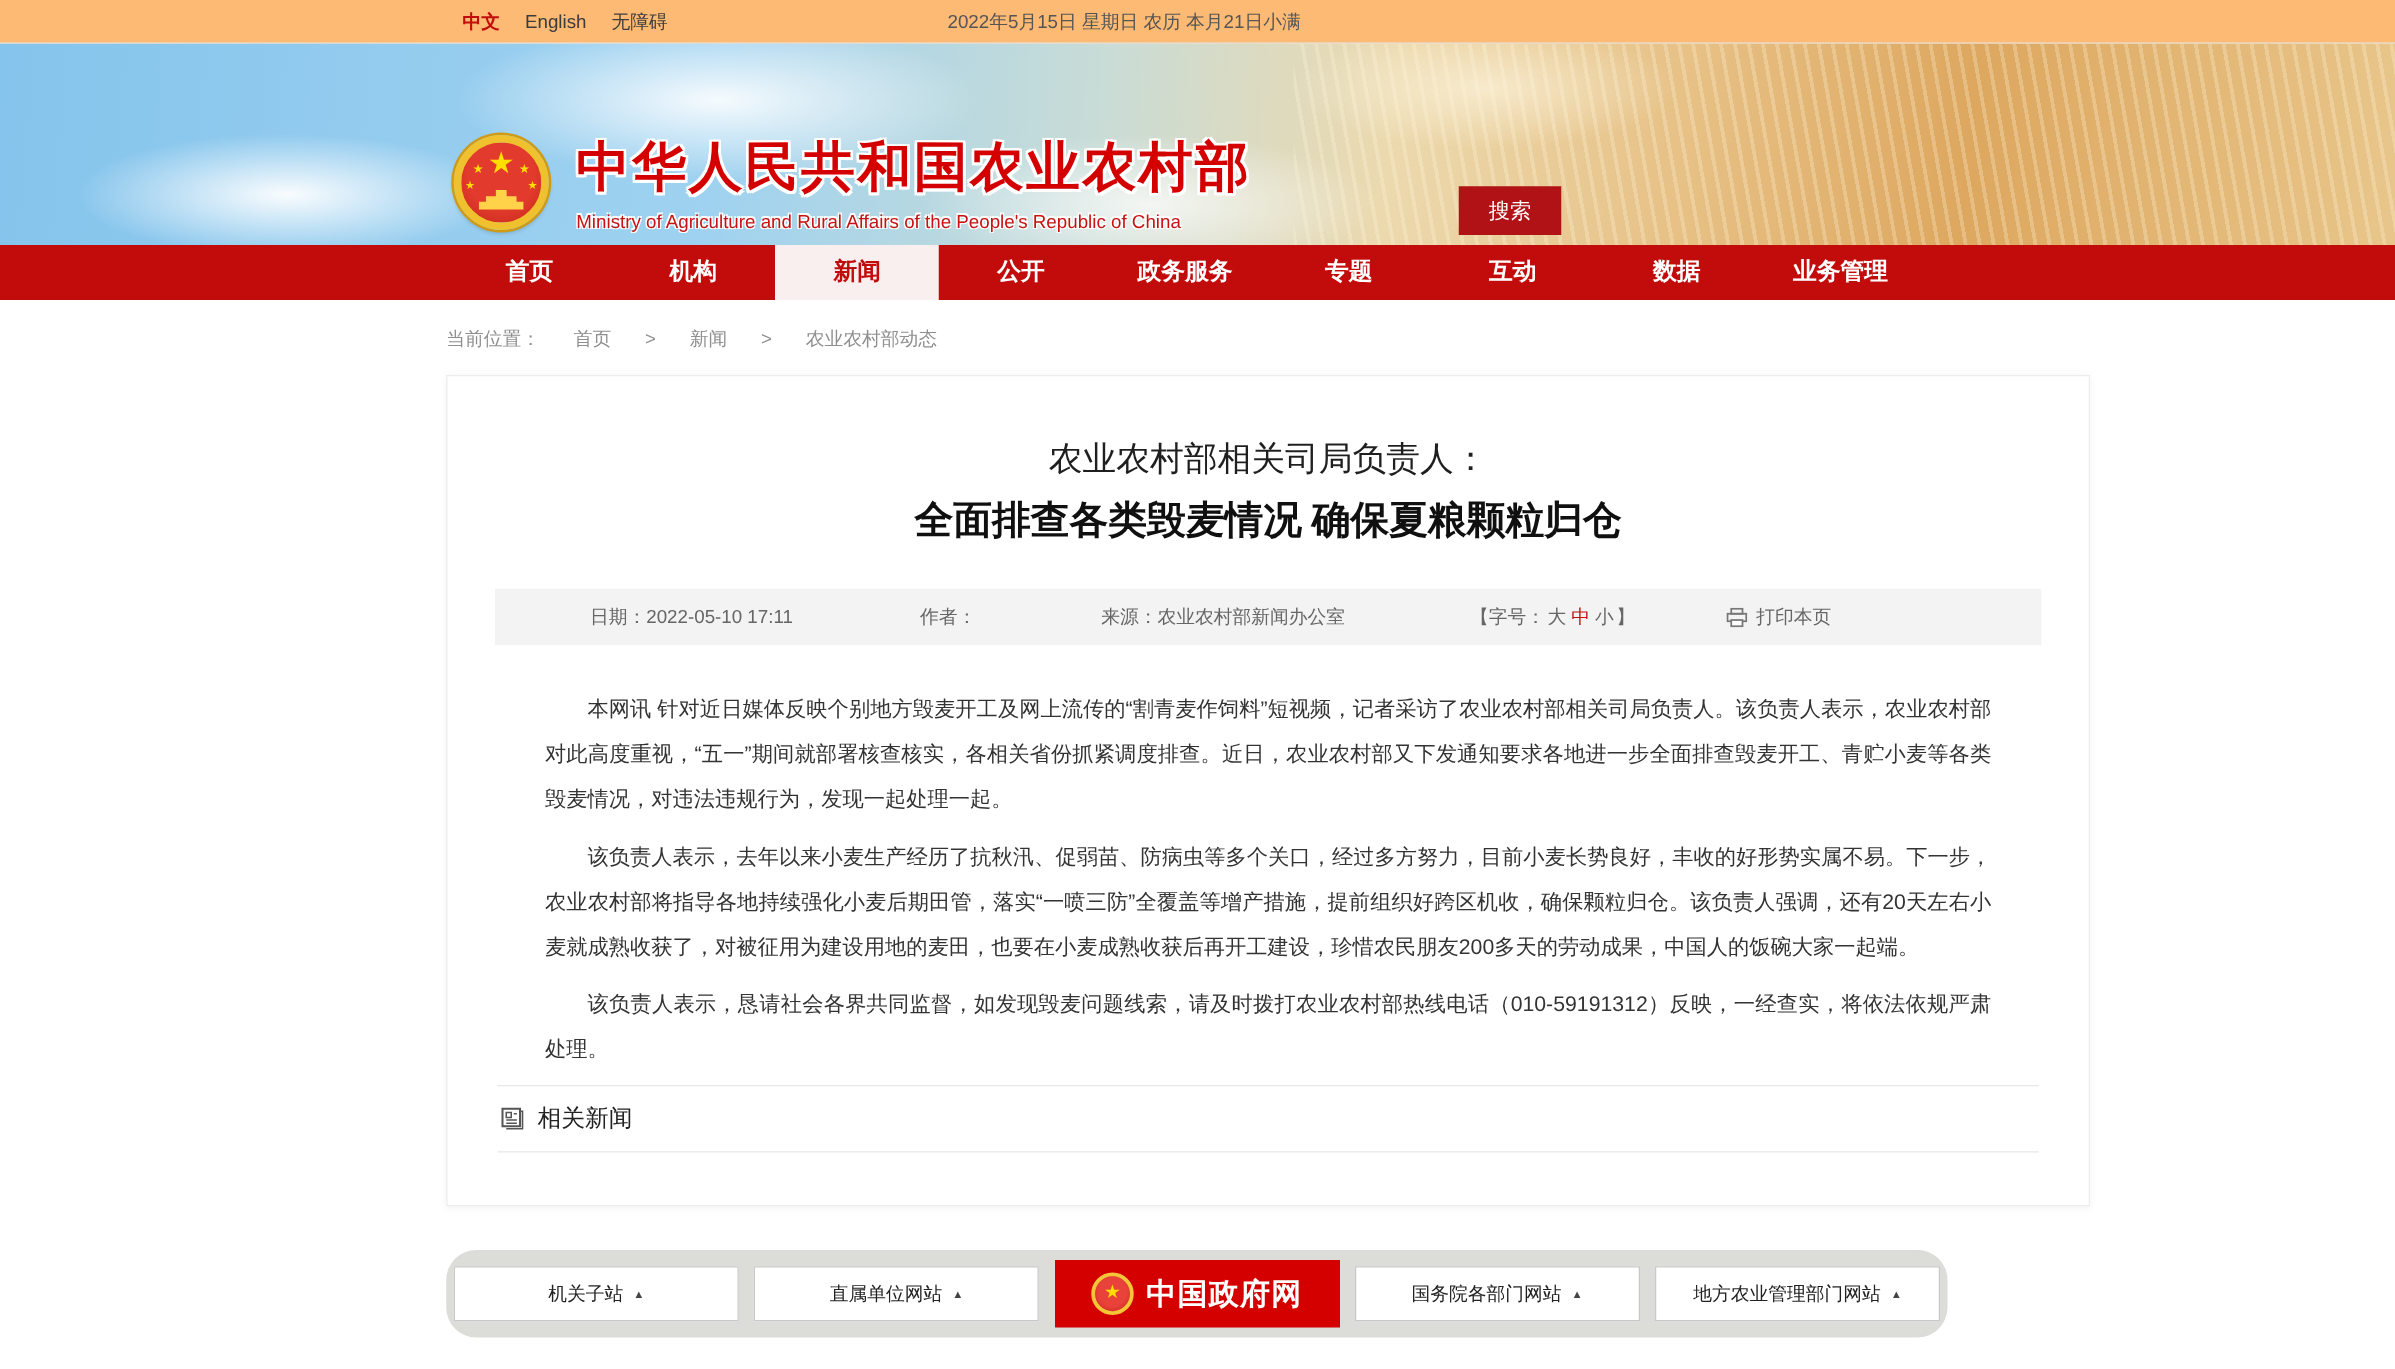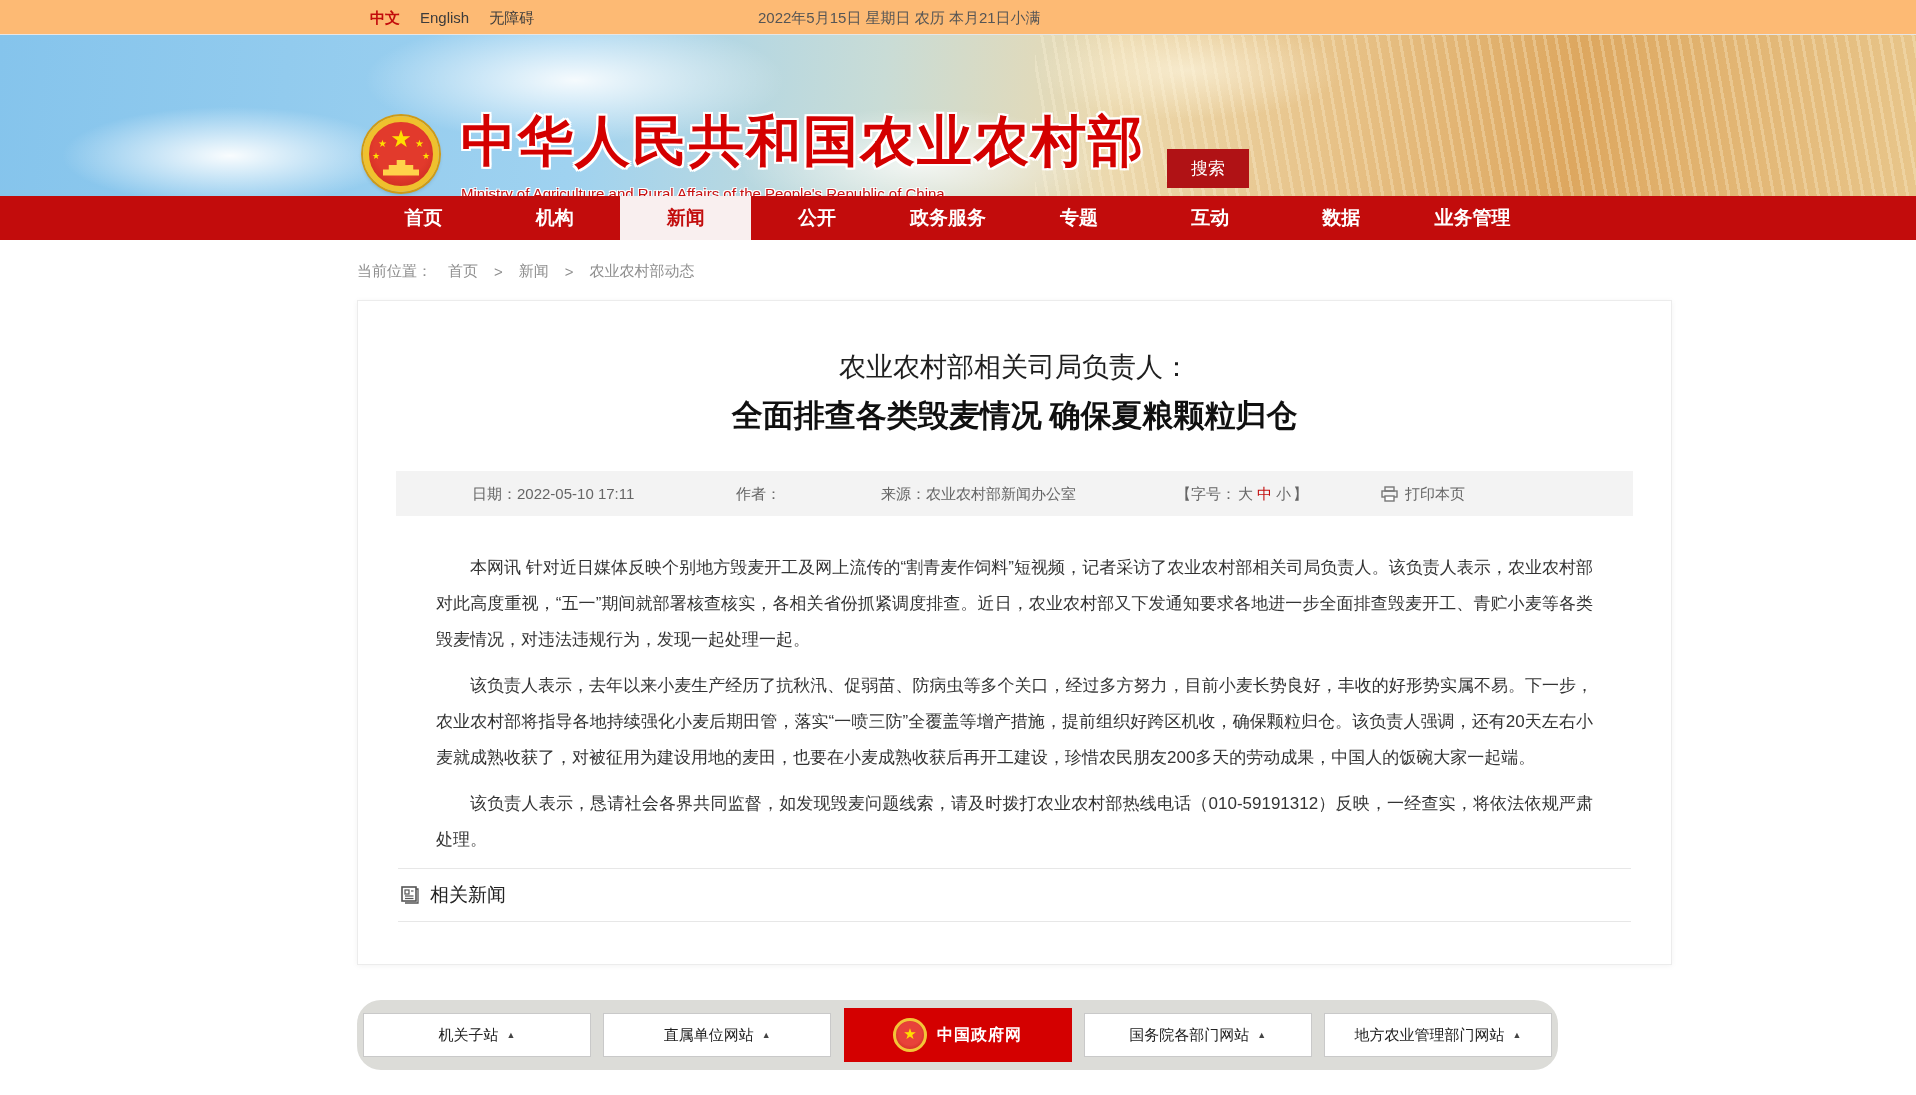--- a/index.html
+++ b/index.html
@@ -39,41 +39,41 @@
   .emblem .st { position:absolute; color:#ffde00; line-height:1; }
   .emblem .s-big { left:50%; top:5px; transform:translateX(-50%); font-size:24px; }
   .emblem .s-1 { left:9px;  top:17px; font-size:10px; }
   .emblem .s-2 { right:9px; top:17px; font-size:10px; }
   .emblem .s-3 { left:3px;  top:30px; font-size:9px; }
   .emblem .s-4 { right:3px; top:30px; font-size:9px; }
   .emblem .gate { position:absolute; left:50%; bottom:10px; transform:translateX(-50%);
     width:36px; height:16px; background:#ffd24a;
     clip-path:polygon(0 100%,100% 100%,100% 62%,84% 62%,84% 34%,62% 34%,62% 0,38% 0,38% 34%,16% 34%,16% 62%,0 62%); }
   .brand-text { margin-left:22px; }
-  .brand-title { font-family:"Liberation Serif","DejaVu Serif",serif; font-size:55px; font-weight:bold;
+  .brand-title { font-family:"Liberation Serif","DejaVu Serif",serif; font-size:43px; font-weight:bold;
     color:#d40000; letter-spacing:2px;
     text-shadow:-2px -2px 0 #fff,2px -2px 0 #fff,-2px 2px 0 #fff,2px 2px 0 #fff,0 2px 0 #fff,2px 0 0 #fff,0 -2px 0 #fff,-2px 0 0 #fff; }
   .brand-sub { margin-top:6px; font-size:15px; color:#c81111;
     text-shadow:-1px -1px 0 #fff,1px -1px 0 #fff,-1px 1px 0 #fff,1px 1px 0 #fff; }
 
   .search-box { position:absolute; left:1167px; top:114px; display:flex; z-index:3; }
   .search-input { width:308px; height:39px; border:2px solid #a61414; padding:0 12px; font-size:16px;
     outline:none; background:#fff; font-family:inherit; }
   .search-input::placeholder { color:#9a9a9a; }
   .search-btn { width:82px; height:39px; background:#b01215; color:#fff; border:none; font-size:17px;
     cursor:pointer; font-family:inherit; }
 
   
   .nav { position:absolute; top:196px; left:0; width:100%; height:44px; background:#c20c0c; }
   .nav-inner { position:absolute; left:358px; width:1180px; height:44px; display:flex; }
   .nav-item { flex:1; text-align:center; line-height:44px; color:#fff; font-size:19px; font-weight:bold; cursor:pointer; }
   .nav-item.active { background:#f9efef; color:#c20c0c; }
 
   
-  .breadcrumb { position:absolute; top:262px; left:357px; font-size:15px; color:#8f8f8f; display:flex; gap:16px; align-items:center; }
+  .breadcrumb { position:absolute; top:262px; left:357px; font-size:15px; color:#8f8f8f; display:flex; gap:27px; align-items:center; }
   .breadcrumb .bc-link { cursor:pointer; }
 
   
   .card { position:absolute; top:300px; left:357px; width:1315px; height:665px; background:#fff;
     border:1px solid #ececec; box-shadow:0 1px 6px rgba(0,0,0,.05); }
   .article-title1 { margin-top:48px; text-align:center; font-family:"Liberation Serif","DejaVu Serif",serif;
     font-size:27px; font-weight:400; color:#1f1f1f; }
   .article-title2 { margin-top:10px; text-align:center; font-family:"Liberation Serif","DejaVu Serif",serif;
     font-size:31px; font-weight:bold; color:#101010; }
 
@@ -99,21 +99,21 @@
   .f-box { width:228px; height:44px; background:#fff; border:1px solid #c9c9c9; display:flex;
     align-items:center; justify-content:center; gap:8px; font-size:15px; color:#222; cursor:pointer; }
   .tri { font-size:9px; color:#444; }
   .f-gov { width:228px; height:54px; background:#d40000; display:flex; align-items:center;
     justify-content:center; gap:10px; cursor:pointer; }
   .f-gov-emblem { position:relative; width:34px; height:34px; border-radius:50%;
     background:radial-gradient(circle at 50% 45%, #e8423a 0 55%, #c21f17 100%);
     border:3px solid #f3c537; flex:0 0 auto; }
   .f-gov-emblem .st { position:absolute; left:50%; top:50%; transform:translate(-50%,-58%);
     color:#ffde00; font-size:15px; line-height:1; }
-  .f-gov-label { color:#fff; font-size:16px; font-weight:bold; font-family:"Liberation Serif","DejaVu Serif",serif; letter-spacing:1px; }
+  .f-gov-label { color:#fff; font-size:24px; font-weight:bold; font-family:"Liberation Serif","DejaVu Serif",serif; letter-spacing:1px; }
 
   .icon-svg { display:block; }
 </style>
 </head>
 <body>
 
 <div class="topbar">
   <div class="topbar-left">
     <span class="lang-zh">中文</span>
     <span class="lang-en">English</span>

